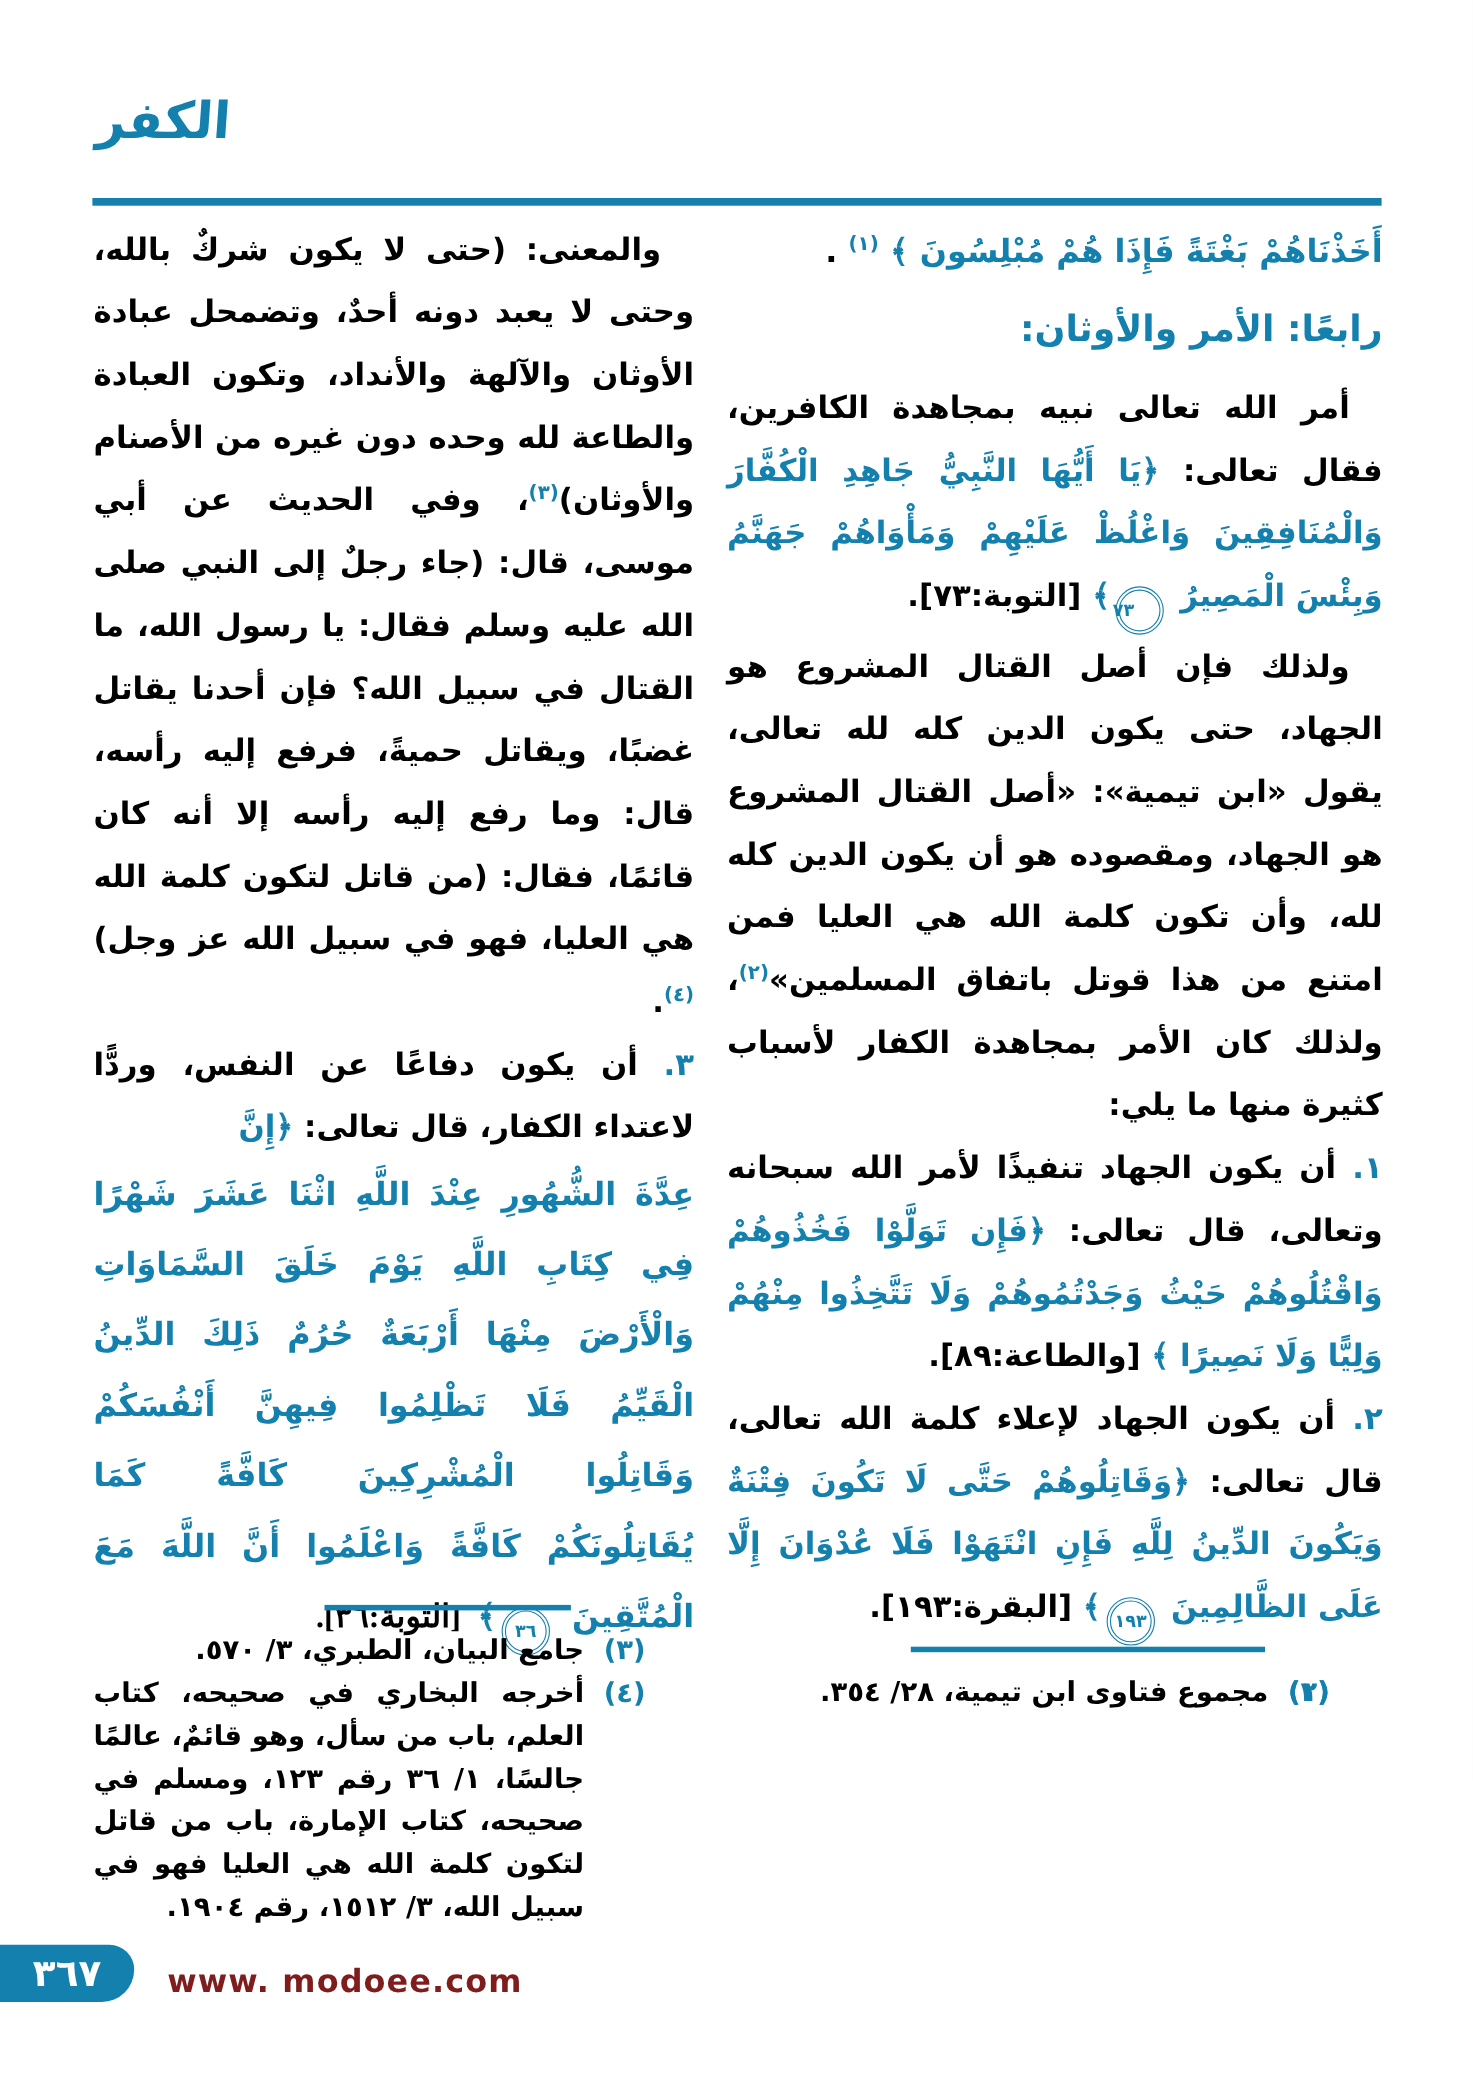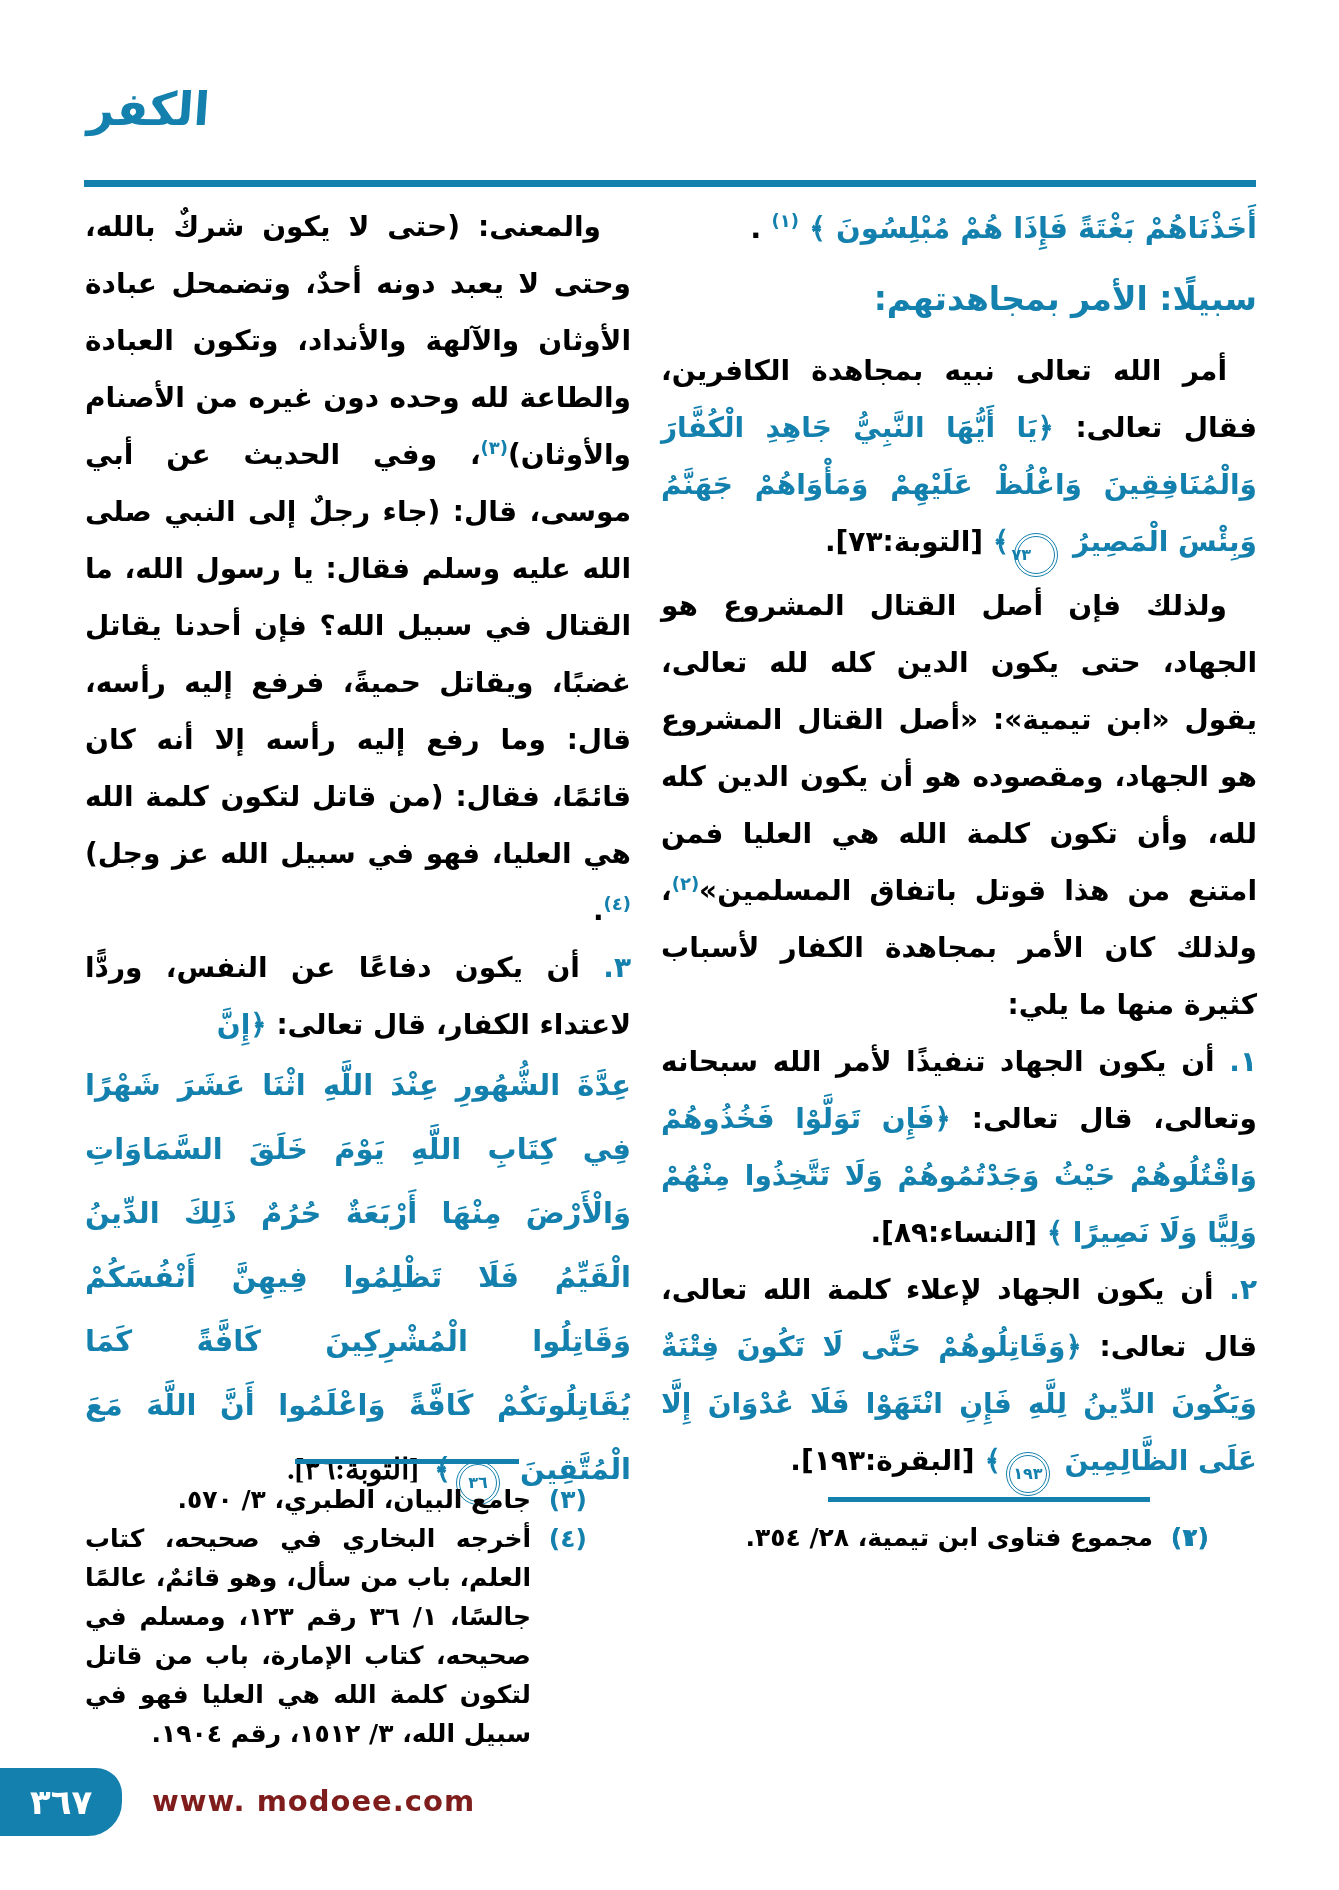--- a/index.html
+++ b/index.html
@@ -64,21 +64,21 @@
   .fnblock.right { left:661px; top:1518px; width:550px; }
   .fnblock.left  { left:85px;  top:1480px; width:504px; }
   .fnote {
     position:relative; padding-right:58px; font-size:25px; font-weight:700;
     line-height:40px; text-align:justify;
   }
   .fnblock.left .fnote { line-height:39px; }
   .fnote .fnum { position:absolute; right:2px; top:0; color:#1480ad; }
 
   .page-tab {
-    position:absolute; left:0; top:1768px; width:122px; height:68px;
+    position:absolute; left:0; top:1768px; width:122px; height:52px;
     background:#1480ad; border-radius:0 26px 34px 0;
     display:flex; align-items:center; justify-content:center;
     color:#fff; font-size:34px; font-weight:700;
   }
   .site-url {
     position:absolute; left:152px; top:1784px; direction:ltr;
     color:#7f1d1d; font-size:29px; font-weight:700; letter-spacing:1px;
   }
 </style>
 </head>
@@ -86,27 +86,27 @@
 
 <div id="page">
 
   <div class="page-title">الكفر</div>
   <div class="top-rule"></div>
 
   <div class="col col-right">
 
     <div class="verse-cont"><span class="q">أَخَذْنَاهُمْ بَغْتَةً فَإِذَا هُمْ مُبْلِسُونَ ﴾ </span><span class="fref">(١)</span><span> .</span></div>
 
-    <div class="section-heading">سبيلًا: الأمر بمجاهدتهم:</div>
+    <div class="section-heading">رابعًا: الأمر والأوثان:</div>
 
     <p class="body-text indent" style="margin:0;"><span>أمر الله تعالى نبيه بمجاهدة الكافرين، فقال تعالى: </span><span class="q">﴿يَا أَيُّهَا النَّبِيُّ جَاهِدِ الْكُفَّارَ وَالْمُنَافِقِينَ وَاغْلُظْ عَلَيْهِمْ وَمَأْوَاهُمْ جَهَنَّمُ وَبِئْسَ الْمَصِيرُ </span><span class="q aya">٧٣</span><span class="q">﴾ </span><span class="ref">[التوبة:٧٣].</span></p>
 
     <p class="body-text indent" style="margin:0;"><span>ولذلك فإن أصل القتال المشروع هو الجهاد، حتى يكون الدين كله لله تعالى، يقول «ابن تيمية»: «أصل القتال المشروع هو الجهاد، ومقصوده هو أن يكون الدين كله لله، وأن تكون كلمة الله هي العليا فمن امتنع من هذا قوتل باتفاق المسلمين»</span><span class="fref">(٢)</span><span>، ولذلك كان الأمر بمجاهدة الكفار لأسباب كثيرة منها ما يلي:</span></p>
 
-    <p class="body-text" style="margin:0;"><span class="q">١. </span><span>أن يكون الجهاد تنفيذًا لأمر الله سبحانه وتعالى، قال تعالى: </span><span class="q">﴿فَإِن تَوَلَّوْا فَخُذُوهُمْ وَاقْتُلُوهُمْ حَيْثُ وَجَدْتُمُوهُمْ وَلَا تَتَّخِذُوا مِنْهُمْ وَلِيًّا وَلَا نَصِيرًا ﴾ </span><span class="ref">[النساء:٨٩].</span></p>
+    <p class="body-text" style="margin:0;"><span class="q">١. </span><span>أن يكون الجهاد تنفيذًا لأمر الله سبحانه وتعالى، قال تعالى: </span><span class="q">﴿فَإِن تَوَلَّوْا فَخُذُوهُمْ وَاقْتُلُوهُمْ حَيْثُ وَجَدْتُمُوهُمْ وَلَا تَتَّخِذُوا مِنْهُمْ وَلِيًّا وَلَا نَصِيرًا ﴾ </span><span class="ref">[والطاعة:٨٩].</span></p>
 
     <p class="body-text" style="margin:0;"><span class="q">٢. </span><span>أن يكون الجهاد لإعلاء كلمة الله تعالى، قال تعالى: </span><span class="q">﴿وَقَاتِلُوهُمْ حَتَّى لَا تَكُونَ فِتْنَةٌ وَيَكُونَ الدِّينُ لِلَّهِ فَإِنِ انْتَهَوْا فَلَا عُدْوَانَ إِلَّا عَلَى الظَّالِمِينَ </span><span class="q aya">١٩٣</span><span class="q">﴾ </span><span class="ref">[البقرة:١٩٣].</span></p>
   </div>
 
   <div class="col col-left">
 
     <p class="body-text indent" style="margin:0;"><span>والمعنى: (حتى لا يكون شركٌ بالله، وحتى لا يعبد دونه أحدٌ، وتضمحل عبادة الأوثان والآلهة والأنداد، وتكون العبادة والطاعة لله وحده دون غيره من الأصنام والأوثان)</span><span class="fref">(٣)</span><span>، وفي الحديث عن أبي موسى، قال: (جاء رجلٌ إلى النبي صلى الله عليه وسلم فقال: يا رسول الله، ما القتال في سبيل الله؟ فإن أحدنا يقاتل غضبًا، ويقاتل حميةً، فرفع إليه رأسه، قال: وما رفع إليه رأسه إلا أنه كان قائمًا، فقال: (من قاتل لتكون كلمة الله هي العليا، فهو في سبيل الله عز وجل)</span><span class="fref">(٤)</span><span>.</span></p>
 
     <p class="body-text" style="margin:0;"><span class="q">٣. </span><span>أن يكون دفاعًا عن النفس، وردًّا لاعتداء الكفار، قال تعالى: </span><span class="q">﴿إِنَّ</span></p>
 

